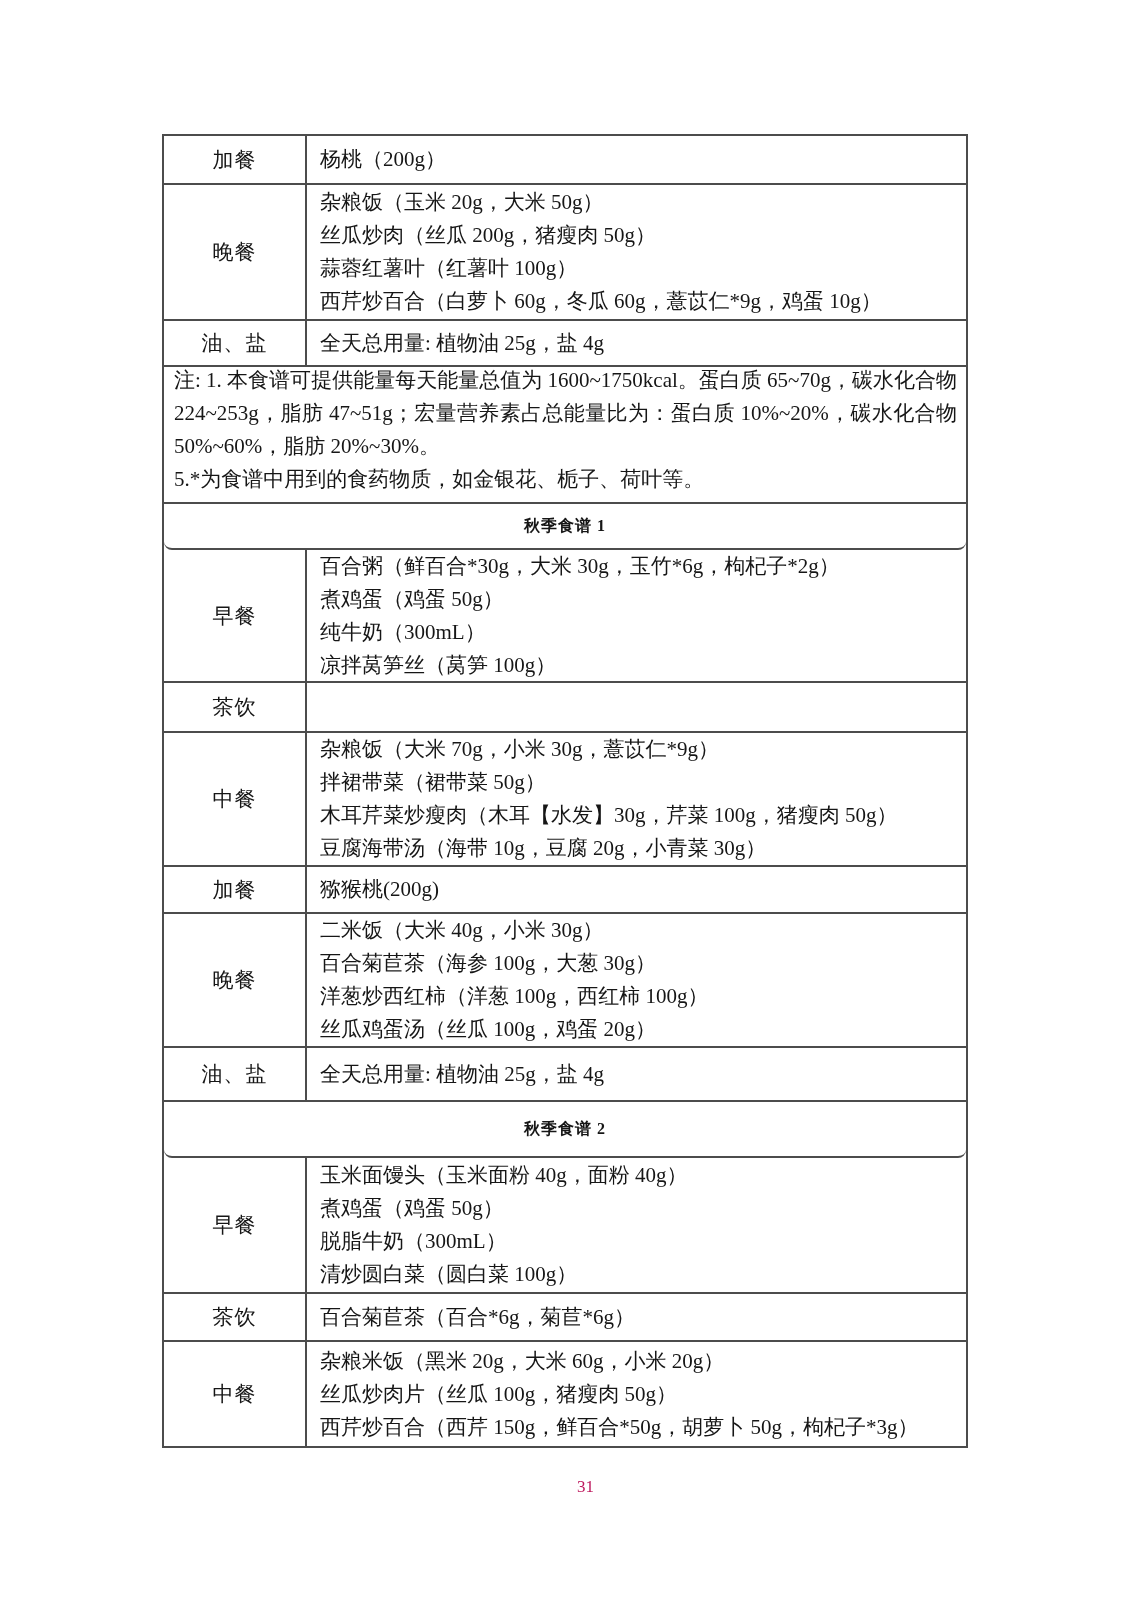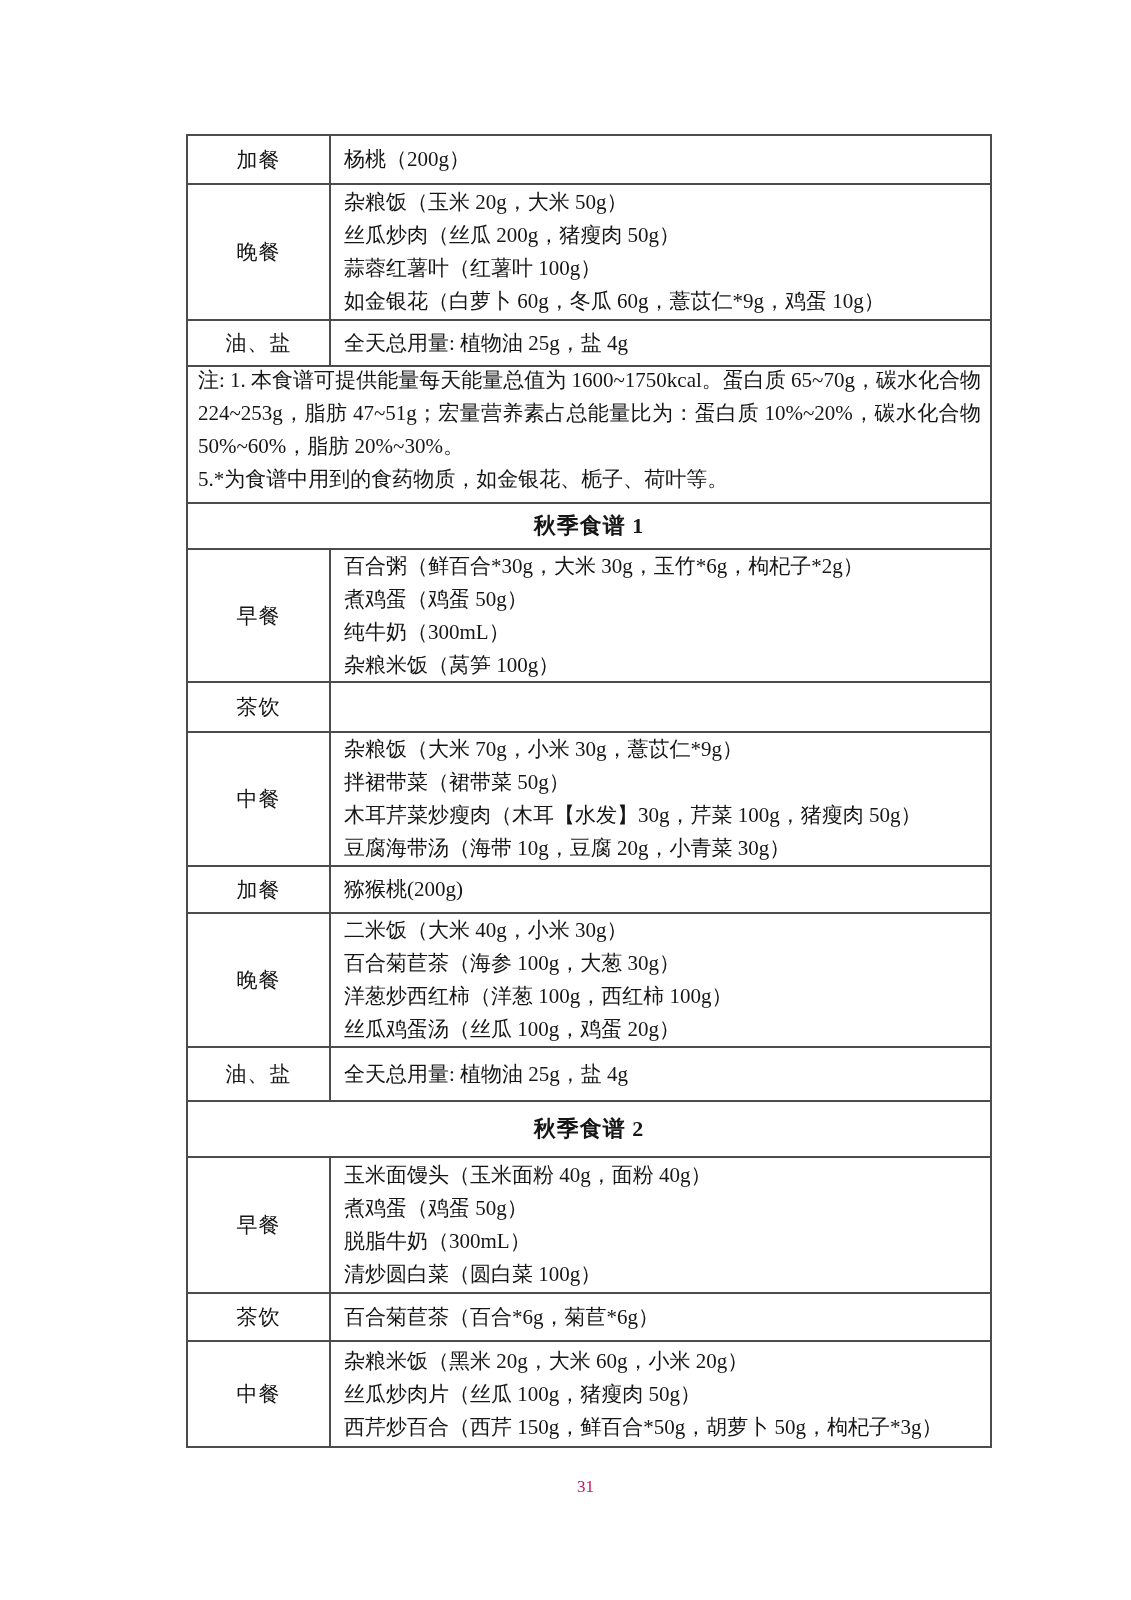--- a/index.html
+++ b/index.html
@@ -17,21 +17,20 @@
     overflow: hidden;
   }
   .doc-table {
     position: absolute;
     left: 162px;
     top: 134px;
     width: 806px;
     border: 2px solid #4c4c4c;
     box-sizing: border-box;
     background: #ffffff;
-    margin-left: 24px;
   }
   .t-row {
     display: flex;
     border-bottom: 2px solid #4c4c4c;
     box-sizing: border-box;
   }
   .t-row.last {
     border-bottom: none;
   }
   .cell-label {
@@ -57,24 +56,25 @@
   }
   .meal-line {
     line-height: 33px;
     white-space: nowrap;
   }
   .row-header {
     display: flex;
     align-items: center;
     justify-content: center;
     font-weight: bold;
-    font-size: 22px;
+    font-size: 16px;
     border-bottom: 2px solid #4c4c4c;
     box-sizing: border-box;
     letter-spacing: 1px;
+    border-radius: 8px;
   }
   .row-notes {
     border-bottom: 2px solid #4c4c4c;
     box-sizing: border-box;
     display: flex;
     flex-direction: column;
     justify-content: center;
     padding: 2px 9px 12px 10px;
     font-size: 21px;
   }
@@ -105,21 +105,21 @@
         <div class="meal-line">杨桃（200g）</div>
       </div>
     </div>
 
     <div class="t-row" style="height:136px">
       <div class="cell-label">晚餐</div>
       <div class="cell-content">
         <div class="meal-line">杂粮饭（玉米 20g，大米 50g）</div>
         <div class="meal-line">丝瓜炒肉（丝瓜 200g，猪瘦肉 50g）</div>
         <div class="meal-line">蒜蓉红薯叶（红薯叶 100g）</div>
-        <div class="meal-line">如金银花（白萝卜 60g，冬瓜 60g，薏苡仁*9g，鸡蛋 10g）</div>
+        <div class="meal-line">西芹炒百合（白萝卜 60g，冬瓜 60g，薏苡仁*9g，鸡蛋 10g）</div>
       </div>
     </div>
 
     <div class="t-row" style="height:46px">
       <div class="cell-label">油、盐</div>
       <div class="cell-content">
         <div class="meal-line">全天总用量: 植物油 25g，盐 4g</div>
       </div>
     </div>
 
@@ -129,21 +129,21 @@
     </div>
 
     <div class="row-header" style="height:46px">秋季食谱 1</div>
 
     <div class="t-row" style="height:133px">
       <div class="cell-label">早餐</div>
       <div class="cell-content">
         <div class="meal-line">百合粥（鲜百合*30g，大米 30g，玉竹*6g，枸杞子*2g）</div>
         <div class="meal-line">煮鸡蛋（鸡蛋 50g）</div>
         <div class="meal-line">纯牛奶（300mL）</div>
-        <div class="meal-line">杂粮米饭（莴笋 100g）</div>
+        <div class="meal-line">凉拌莴笋丝（莴笋 100g）</div>
       </div>
     </div>
 
     <div class="t-row" style="height:50px">
       <div class="cell-label">茶饮</div>
     </div>
 
     <div class="t-row" style="height:134px">
       <div class="cell-label">中餐</div>
       <div class="cell-content">

